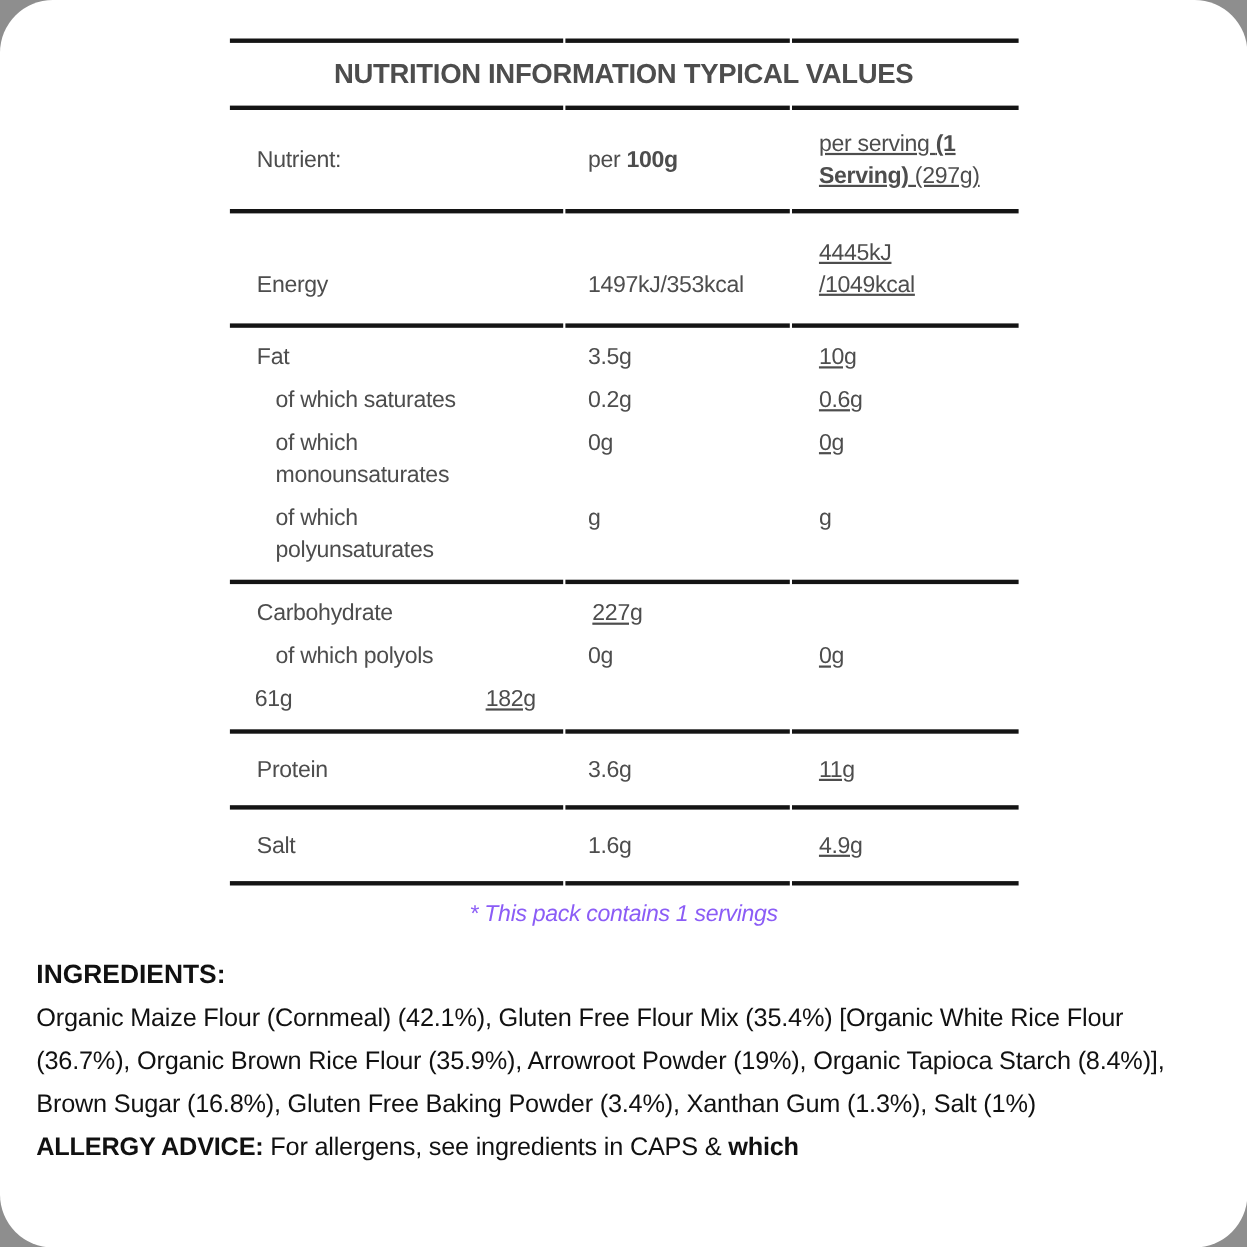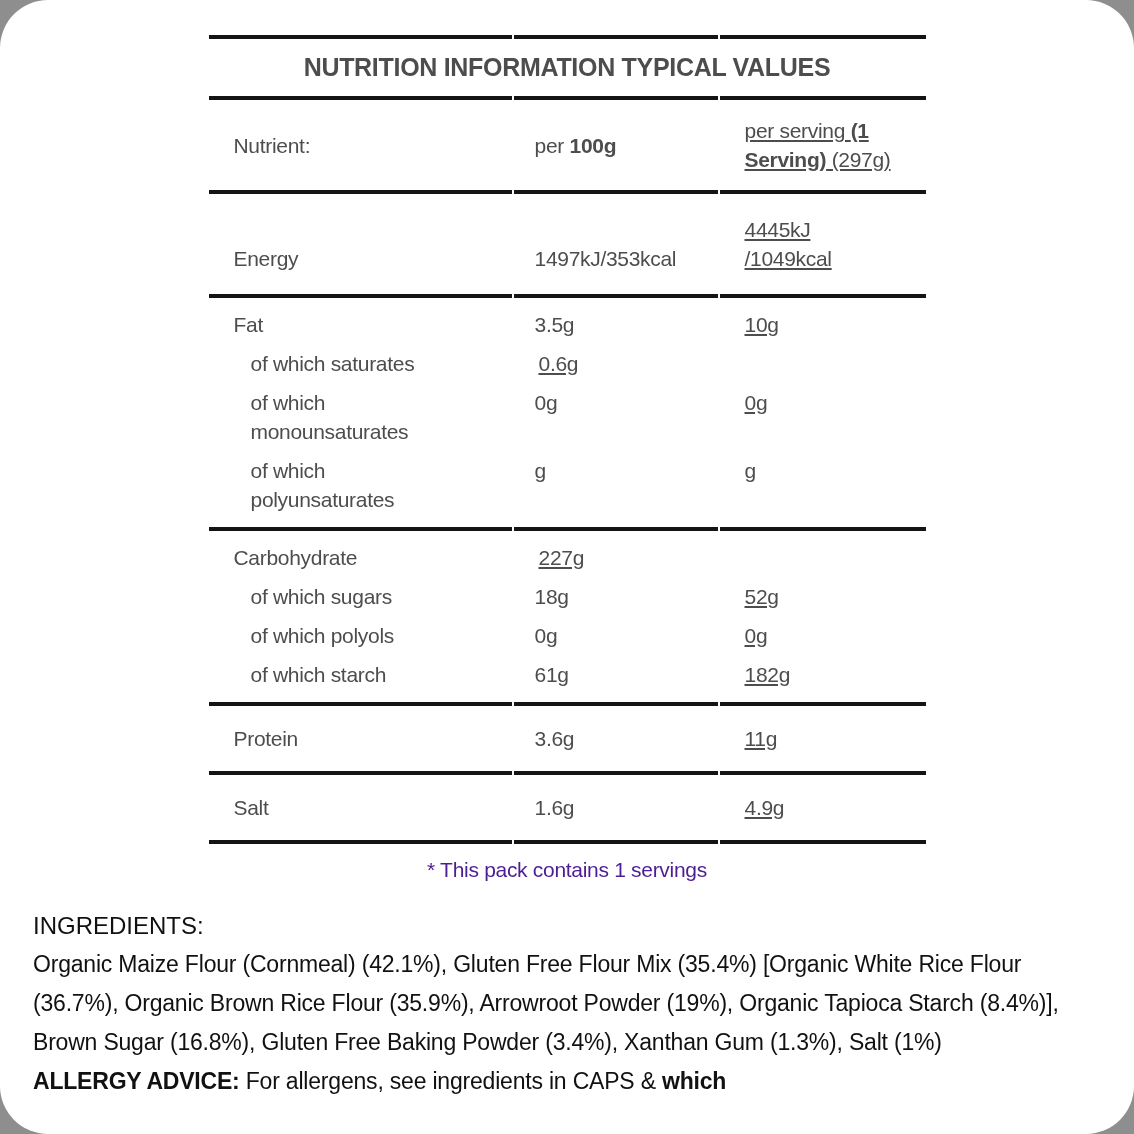--- a/index.html
+++ b/index.html
@@ -47,32 +47,33 @@
   .group { padding: 12px 0 8px 0; }
   .g-main { padding-bottom: 5px; }
   .g-sub  { padding: 5px 0; }
   .g-sub .c1 { padding-left: 42px; padding-right: 62px; }
 
   .single-row { padding: 18px 0; }
 
   .footnote {
     text-align: center;
     font-size: 21px;
-    color: #4c1d95;
+    color: #8b5cf6;
     letter-spacing: -0.3px;
     margin-top: 14px;
+    font-style: italic;
   }
 
   
   .ingredients {
     margin: 24px 32px 0 33px;
     color: #111111;
   }
   .ing-heading {
-    font-weight: normal;
+    font-weight: bold;
     font-size: 24px;
     line-height: 39px;
   }
   .ing-text, .allergy {
     font-size: 23px;
     line-height: 39px;
     letter-spacing: -0.2px;
   }
   b { font-weight: bold; }
 </style>
@@ -123,20 +124,21 @@
       </div>
 
     <div class="group">
       <div class="trow g-main">
         <div class="c1">Fat</div>
         <div class="c2">3.5g</div>
         <div class="c3">10g</div>
       </div>
       <div class="trow g-sub">
         <div class="c1">of which saturates</div>
+        <div class="c2">0.2g</div>
         <div class="c3">0.6g</div>
       </div>
       <div class="trow g-sub">
         <div class="c1">of which monounsaturates</div>
         <div class="c2">0g</div>
         <div class="c3">0g</div>
       </div>
       <div class="trow g-sub">
         <div class="c1">of which polyunsaturates</div>
         <div class="c2">g</div>
@@ -149,31 +151,25 @@
         <span class="s2"></span>
         <span class="s3"></span>
       </div>
 
     <div class="group">
       <div class="trow g-main">
         <div class="c1">Carbohydrate</div>
         <div class="c3">227g</div>
       </div>
       <div class="trow g-sub">
-        <div class="c1">of which sugars</div>
-        <div class="c2">18g</div>
-        <div class="c3">52g</div>
-      </div>
-      <div class="trow g-sub">
         <div class="c1">of which polyols</div>
         <div class="c2">0g</div>
         <div class="c3">0g</div>
       </div>
       <div class="trow g-sub">
-        <div class="c1">of which starch</div>
         <div class="c2">61g</div>
         <div class="c3">182g</div>
       </div>
     </div>
 
     <div class="rule">
         <span class="s1"></span>
         <span class="s2"></span>
         <span class="s3"></span>
       </div>

